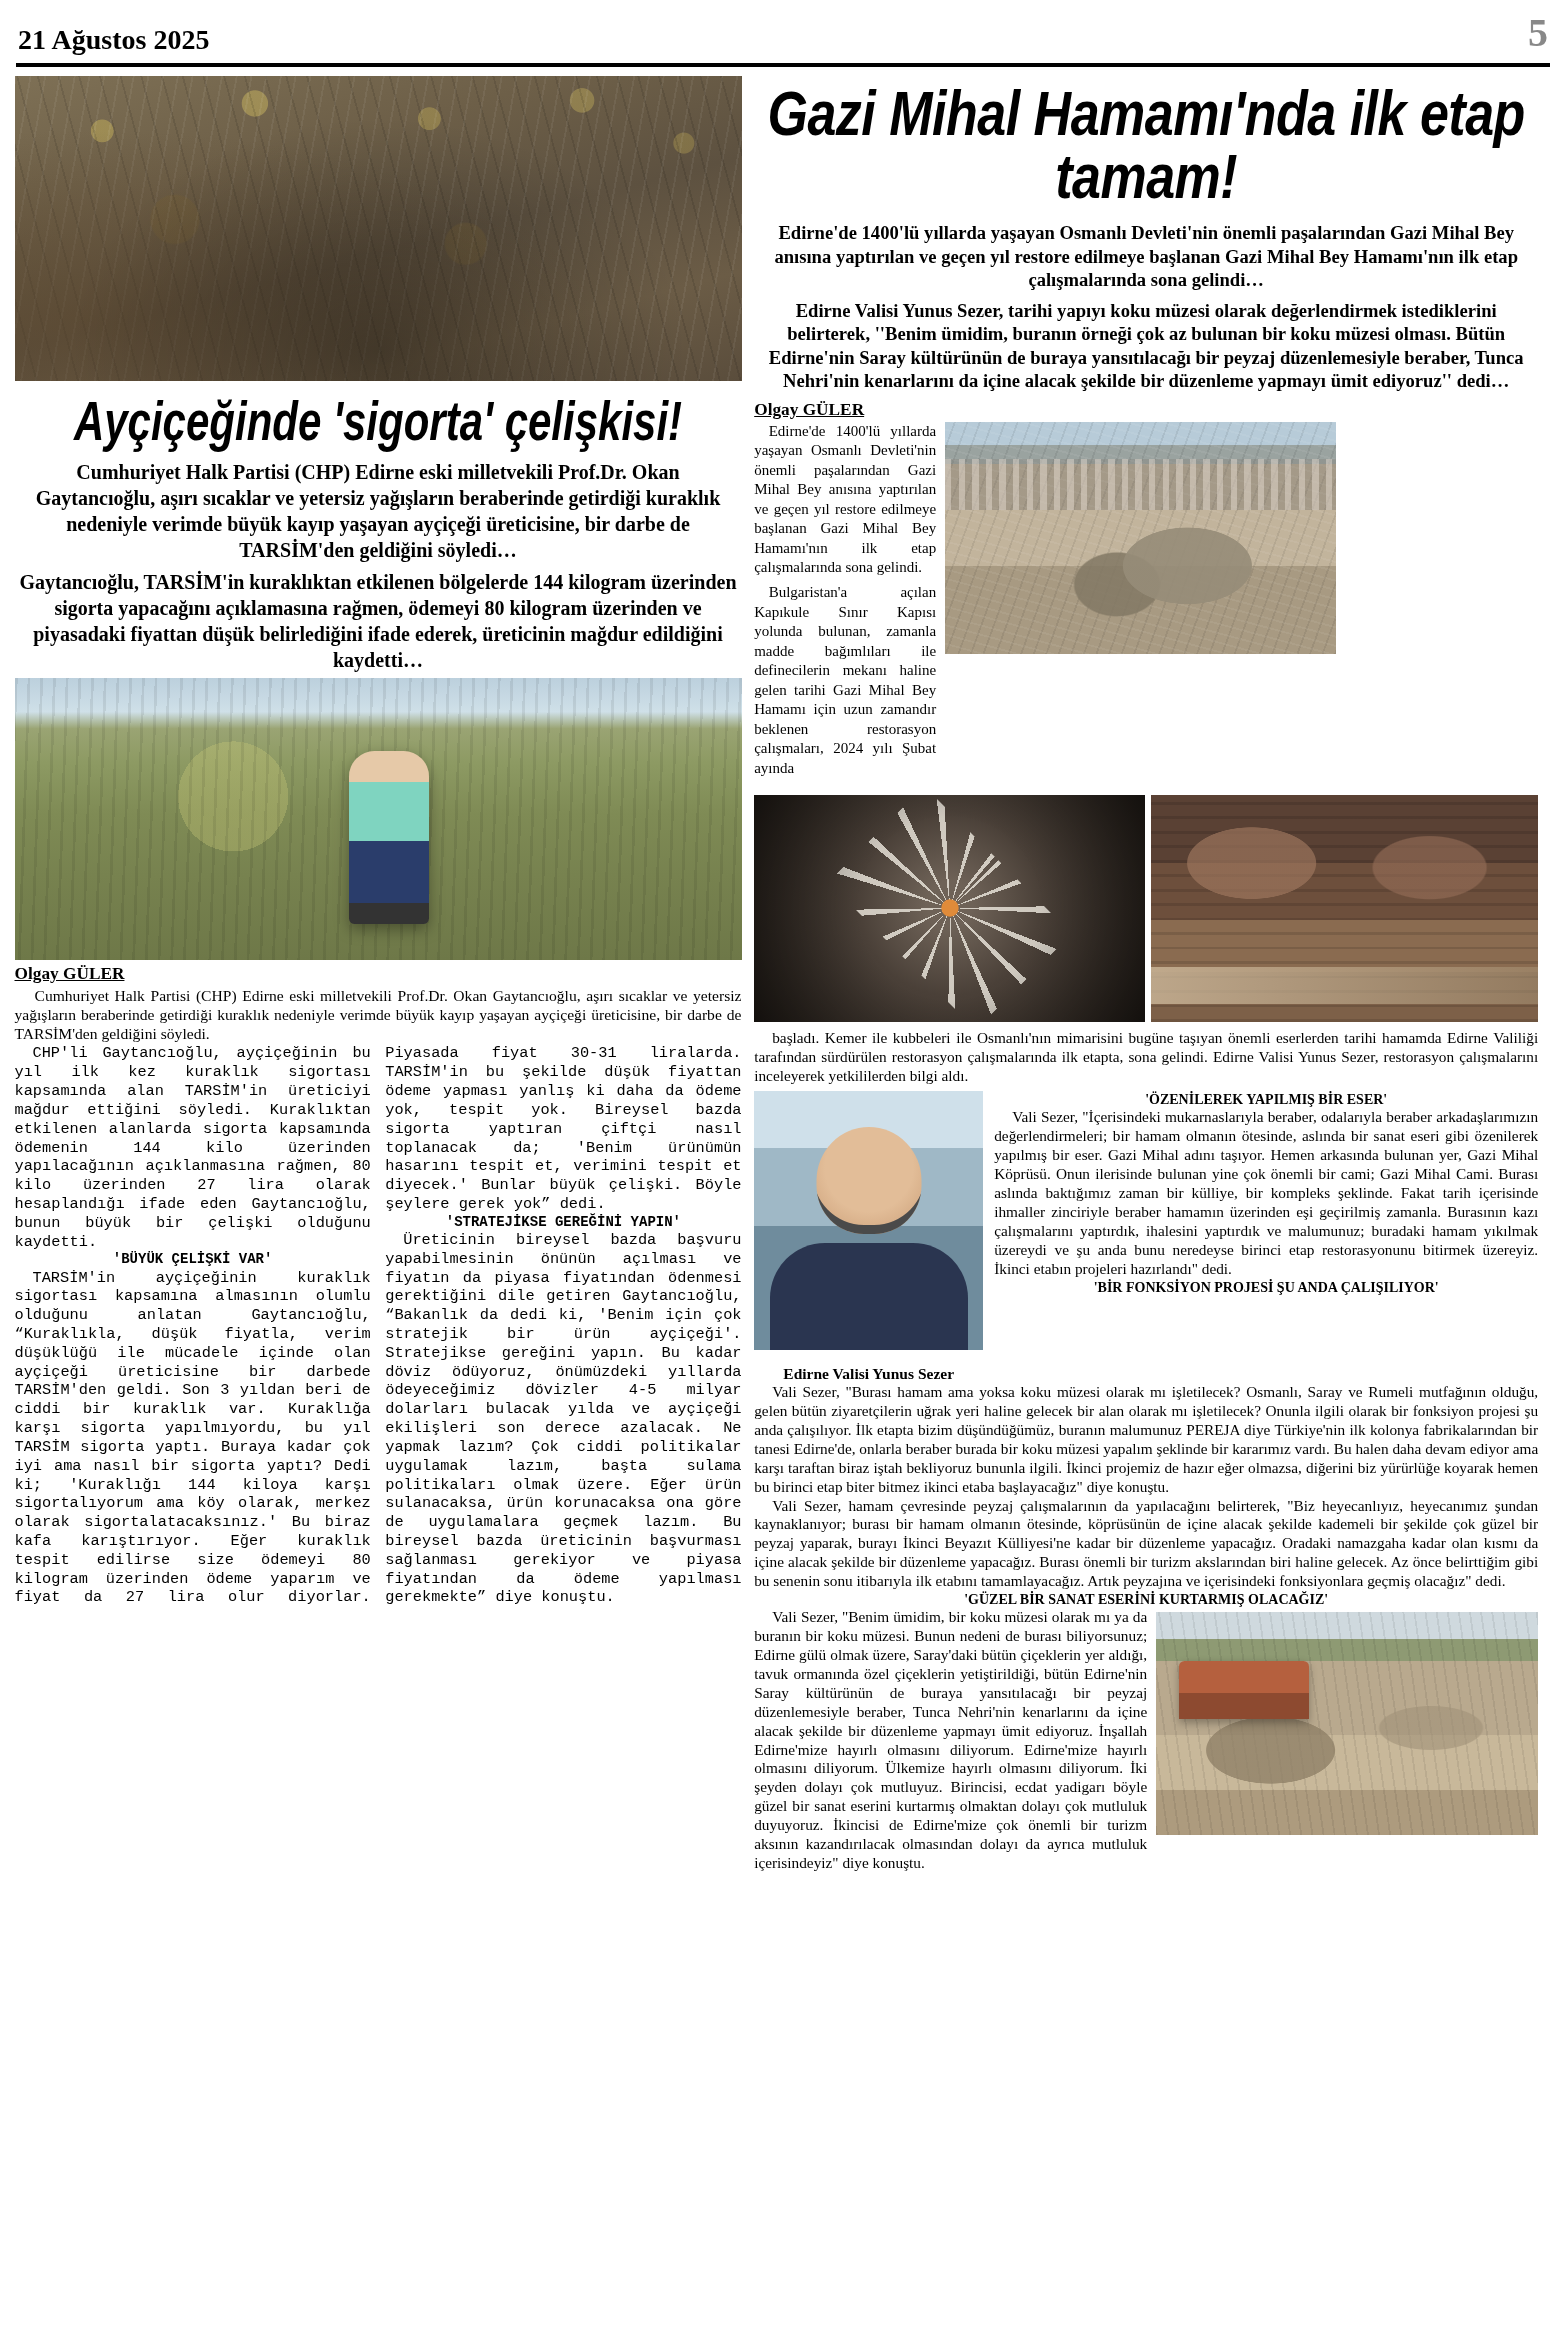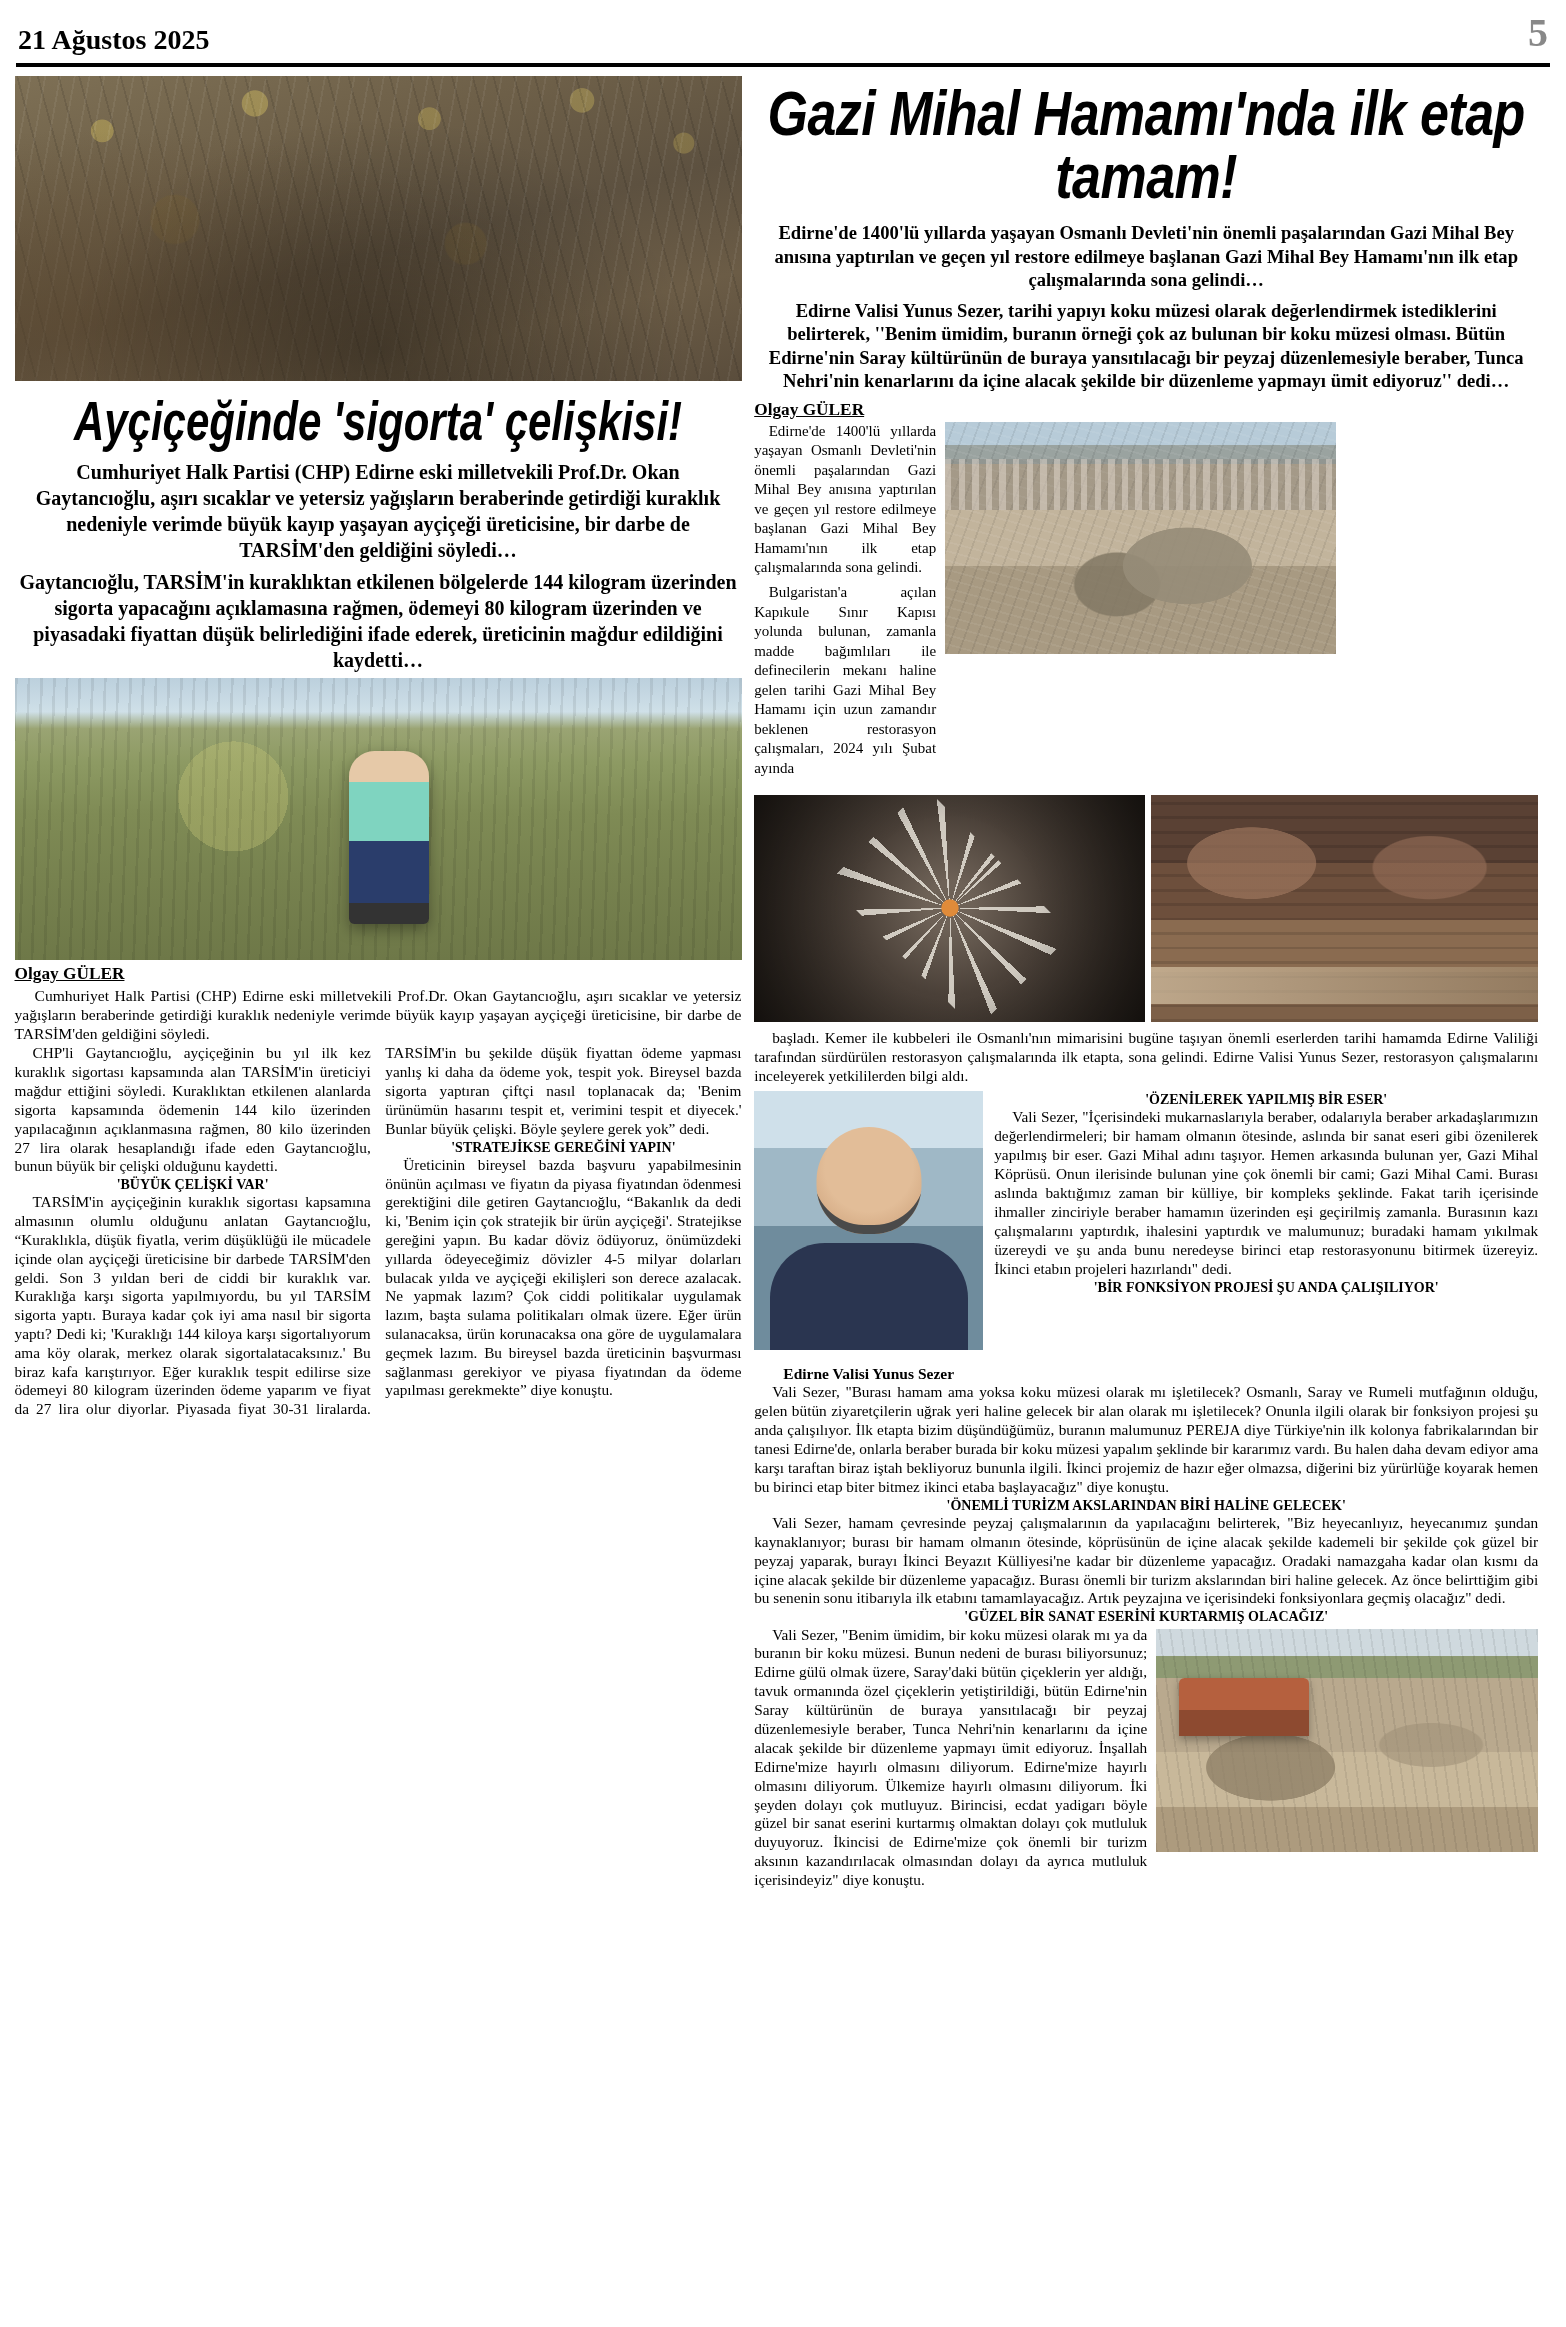--- a/index.html
+++ b/index.html
@@ -199,21 +199,21 @@
   }
   .lead-left {
     font-size:20px; line-height:1.3; font-weight:bold; text-align:center;
     margin:3.6px 0 5.5px 0;
   }
   .byline { font-size:17.3px; font-weight:bold; margin:3.6px 0 1.8px 0; }
   .byline-underline { text-decoration:underline; }
 
   .body-col { font-size:15.6px; line-height:1.24; text-align:justify; }
   .body-col p { margin:0 0 0.9px 0; text-indent:20px; }
-  .body-small { font-size:15.3px; line-height:1.23; text-align:justify; }
+  .body-small { font-size:15.3px; line-height:1.23; text-align:justify;font-family:Liberation Mono, monospace; }
   .body-small p { margin:0; text-indent:18px; }
 
   .subhead {
     font-weight:bold; text-align:center; font-size:14px;
     margin:2.7px 0 0.9px 0; text-indent:0 !important;
   }
 
   .two-col-flow { columns:2; column-gap:14.5px; }
 
   .right-intro-wrap { display:flex; gap:9px; }
@@ -303,21 +303,20 @@
         </div>
         <div class="bottom-flow" style="flex:1">
           <p class="subhead">'ÖZENİLEREK YAPILMIŞ BİR ESER'</p>
           <p>Vali Sezer, "İçerisindeki mukarnaslarıyla beraber, odalarıyla beraber arkadaşlarımızın değerlendirmeleri; bir hamam olmanın ötesinde, aslında bir sanat eseri gibi özenilerek yapılmış bir eser. Gazi Mihal adını taşıyor. Hemen arkasında bulunan yer, Gazi Mihal Köprüsü. Onun ilerisinde bulunan yine çok önemli bir cami; Gazi Mihal Cami. Burası aslında baktığımız zaman bir külliye, bir kompleks şeklinde. Fakat tarih içerisinde ihmaller zinciriyle beraber hamamın üzerinden eşi geçirilmiş zamanla. Burasının kazı çalışmalarını yaptırdık, ihalesini yaptırdık ve malumunuz; buradaki hamam yıkılmak üzereydi ve şu anda bunu neredeyse birinci etap restorasyonunu bitirmek üzereyiz. İkinci etabın projeleri hazırlandı" dedi.</p>
           <p class="subhead">'BİR FONKSİYON PROJESİ ŞU ANDA ÇALIŞILIYOR'</p>
         </div>
       </div>
 
       <div class="bottom-flow clearfix">
         <p>Vali Sezer, "Burası hamam ama yoksa koku müzesi olarak mı işletilecek? Osmanlı, Saray ve Rumeli mutfağının olduğu, gelen bütün ziyaretçilerin uğrak yeri haline gelecek bir alan olarak mı işletilecek? Onunla ilgili olarak bir fonksiyon projesi şu anda çalışılıyor. İlk etapta bizim düşündüğümüz, buranın malumunuz PEREJA diye Türkiye'nin ilk kolonya fabrikalarından bir tanesi Edirne'de, onlarla beraber burada bir koku müzesi yapalım şeklinde bir kararımız vardı. Bu halen daha devam ediyor ama karşı taraftan biraz iştah bekliyoruz bununla ilgili. İkinci projemiz de hazır eğer olmazsa, diğerini biz yürürlüğe koyarak hemen bu birinci etap biter bitmez ikinci etaba başlayacağız" diye konuştu.</p>
-        <p class="subhead">'ÖNEMLİ TURİZM AKSLARINDAN BİRİ HALİNE GELECEK'</p>
         <p>Vali Sezer, hamam çevresinde peyzaj çalışmalarının da yapılacağını belirterek, "Biz heyecanlıyız, heyecanımız şundan kaynaklanıyor; burası bir hamam olmanın ötesinde, köprüsünün de içine alacak şekilde kademeli bir şekilde çok güzel bir peyzaj yaparak, burayı İkinci Beyazıt Külliyesi'ne kadar bir düzenleme yapacağız. Oradaki namazgaha kadar olan kısmı da içine alacak şekilde bir düzenleme yapacağız. Burası önemli bir turizm akslarından biri haline gelecek. Az önce belirttiğim gibi bu senenin sonu itibarıyla ilk etabını tamamlayacağız. Artık peyzajına ve içerisindeki fonksiyonlara geçmiş olacağız" dedi.</p>
         <p class="subhead">'GÜZEL BİR SANAT ESERİNİ KURTARMIŞ OLACAĞIZ'</p>
         <div class="photo ph-excavation float-img-right"></div>
         <p>Vali Sezer, "Benim ümidim, bir koku müzesi olarak mı ya da buranın bir koku müzesi. Bunun nedeni de burası biliyorsunuz; Edirne gülü olmak üzere, Saray'daki bütün çiçeklerin yer aldığı, tavuk ormanında özel çiçeklerin yetiştirildiği, bütün Edirne'nin Saray kültürünün de buraya yansıtılacağı bir peyzaj düzenlemesiyle beraber, Tunca Nehri'nin kenarlarını da içine alacak şekilde bir düzenleme yapmayı ümit ediyoruz. İnşallah Edirne'mize hayırlı olmasını diliyorum. Edirne'mize hayırlı olmasını diliyorum. Ülkemize hayırlı olmasını diliyorum. İki şeyden dolayı çok mutluyuz. Birincisi, ecdat yadigarı böyle güzel bir sanat eserini kurtarmış olmaktan dolayı çok mutluluk duyuyoruz. İkincisi de Edirne'mize çok önemli bir turizm aksının kazandırılacak olmasından dolayı da ayrıca mutluluk içerisindeyiz" diye konuştu.</p>
       </div>
 
     </div>
   </div>
 </div>
 

